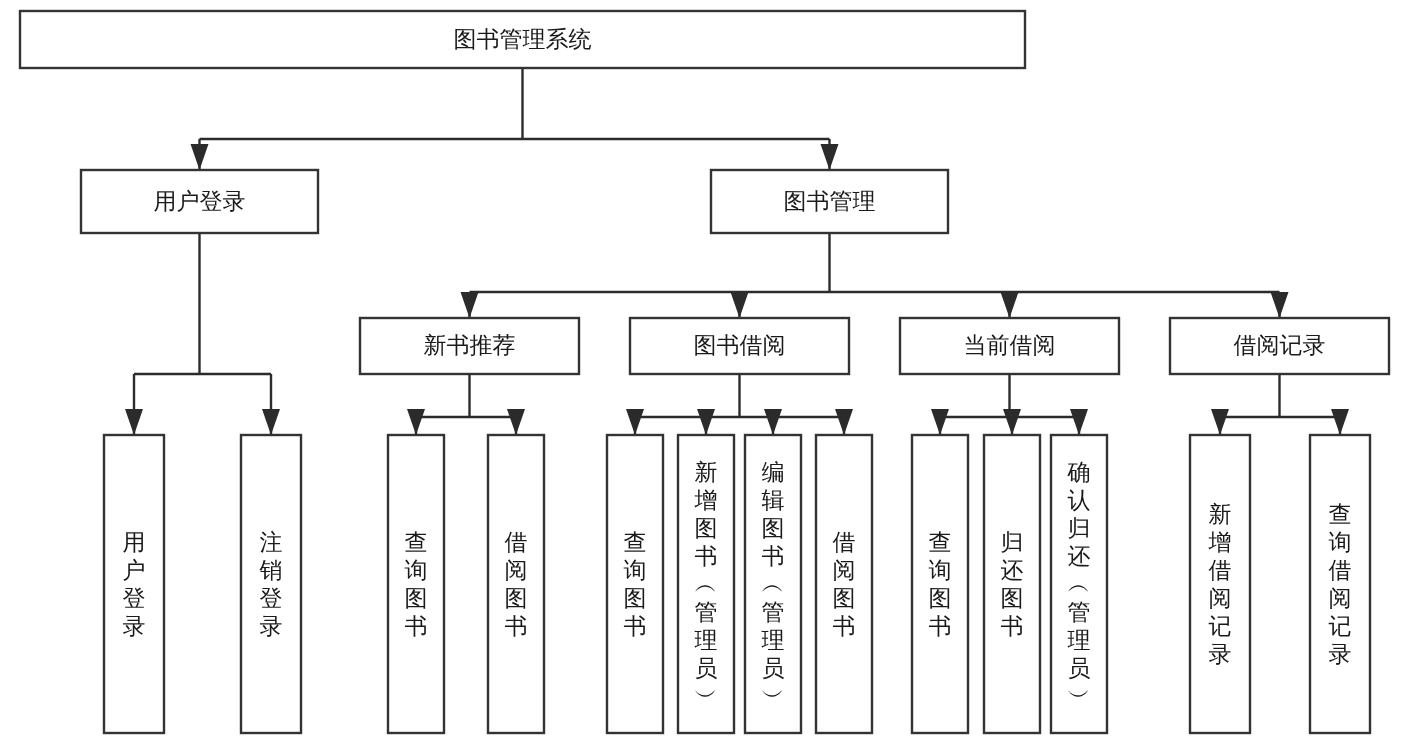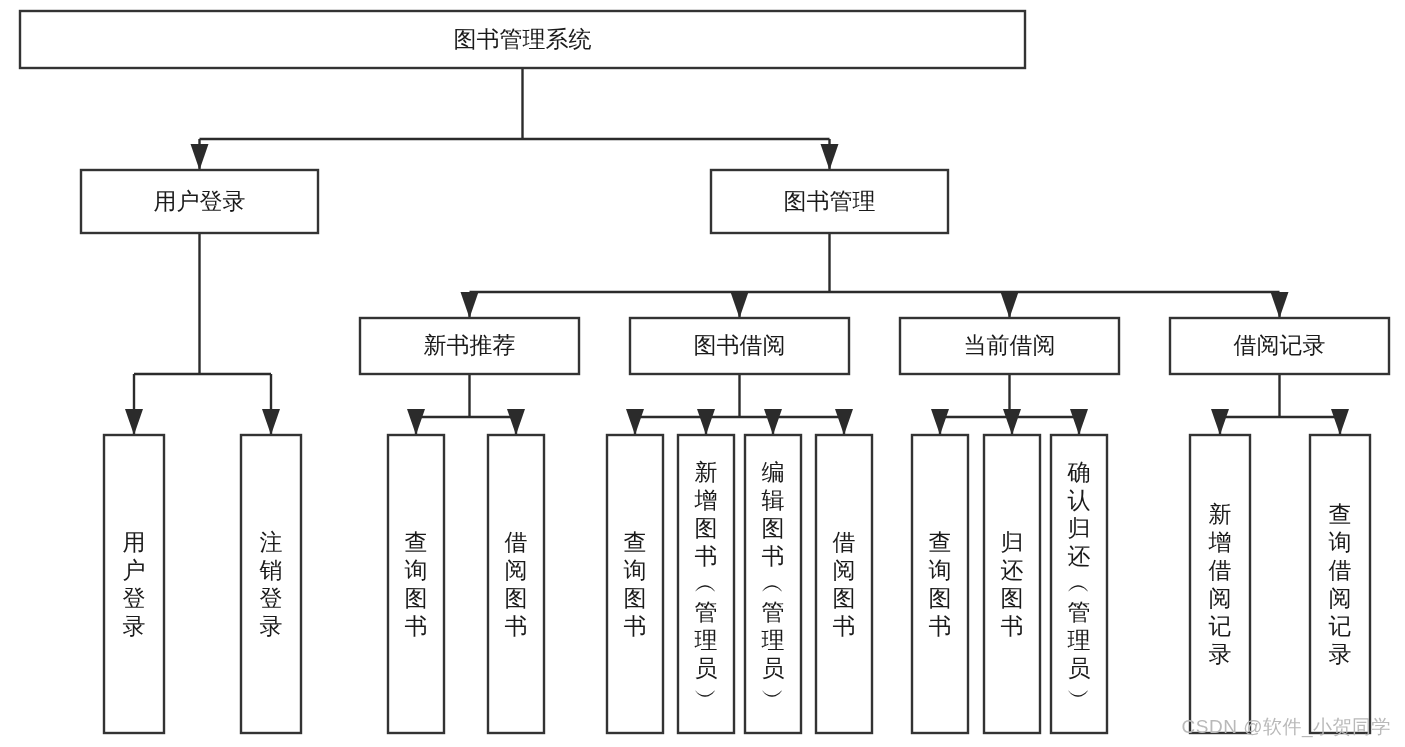--- a/index.html
+++ b/index.html
@@ -216,14 +216,13 @@
         <g>
           <rect x="1190" y="435" width="60" height="298" class="node-box"></rect>
           <text x="1220" y="521.84" class="node-label-v"><tspan x="1220" dy="0">新</tspan><tspan x="1220" dy="28">增</tspan><tspan x="1220" dy="28">借</tspan><tspan x="1220" dy="28">阅</tspan><tspan x="1220" dy="28">记</tspan><tspan x="1220" dy="28">录</tspan></text>
         </g>
         <g>
           <rect x="1310" y="435" width="60" height="298" class="node-box"></rect>
           <text x="1340" y="521.84" class="node-label-v"><tspan x="1340" dy="0">查</tspan><tspan x="1340" dy="28">询</tspan><tspan x="1340" dy="28">借</tspan><tspan x="1340" dy="28">阅</tspan><tspan x="1340" dy="28">记</tspan><tspan x="1340" dy="28">录</tspan></text>
         </g>
       </g>
   </svg>
-  <div class="watermark-text">CSDN @软件_小贺同学</div>
 </div>
 
 </body></html>

